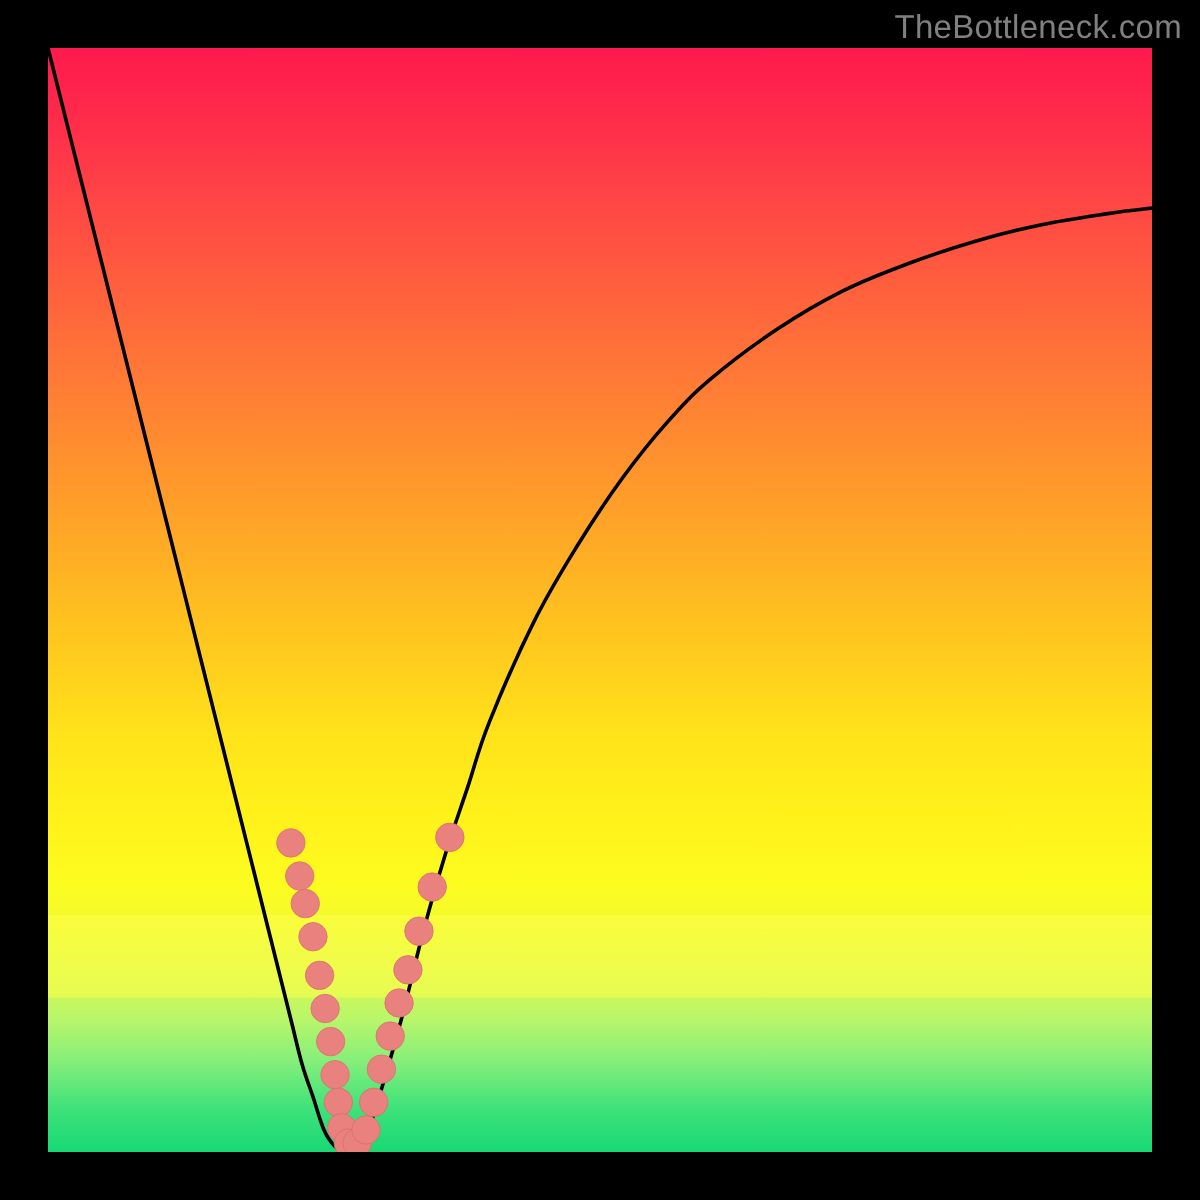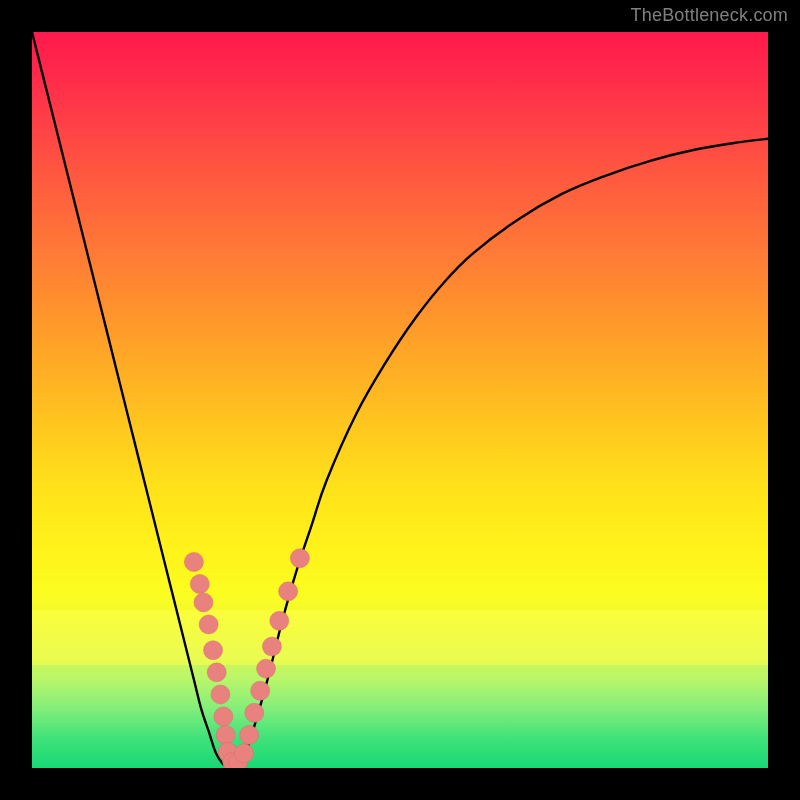--- a/index.html
+++ b/index.html
@@ -60,21 +60,21 @@
   }
   .curve-svg {
     position: absolute;
     inset: 0;
   }
   .attribution {
     position: absolute;
     top: 5px;
     right: 12px;
     color: #808080;
-    font-size: 18px;
+    font-size: 22px;
     letter-spacing: 0.2px;
     font-weight: 400;
   }
 </style>
 </head>
 <body>
 
 <div class="frame">
   <div class="attribution">TheBottleneck.com</div>
   <div class="plot">

